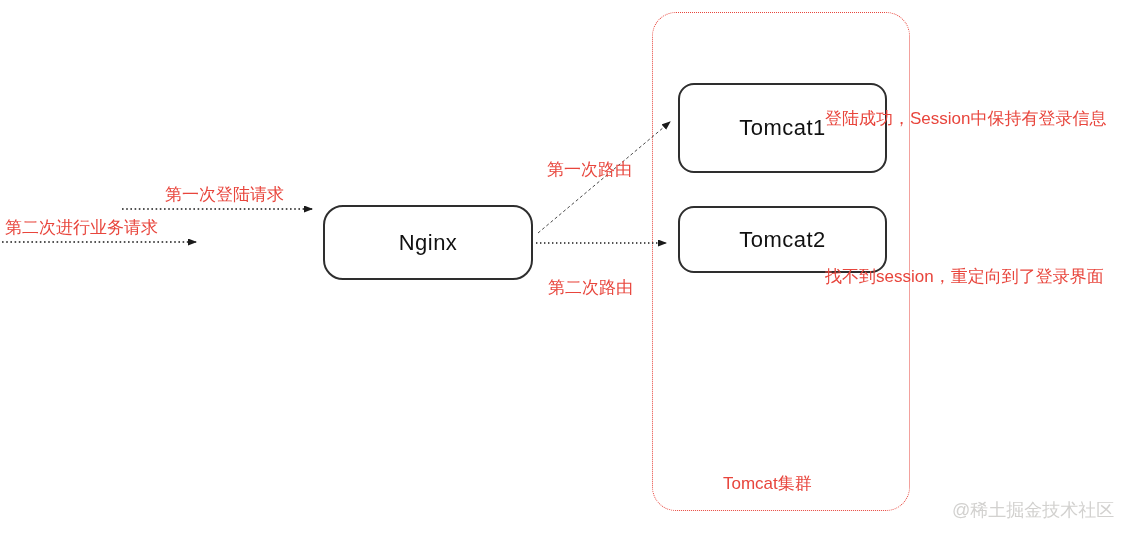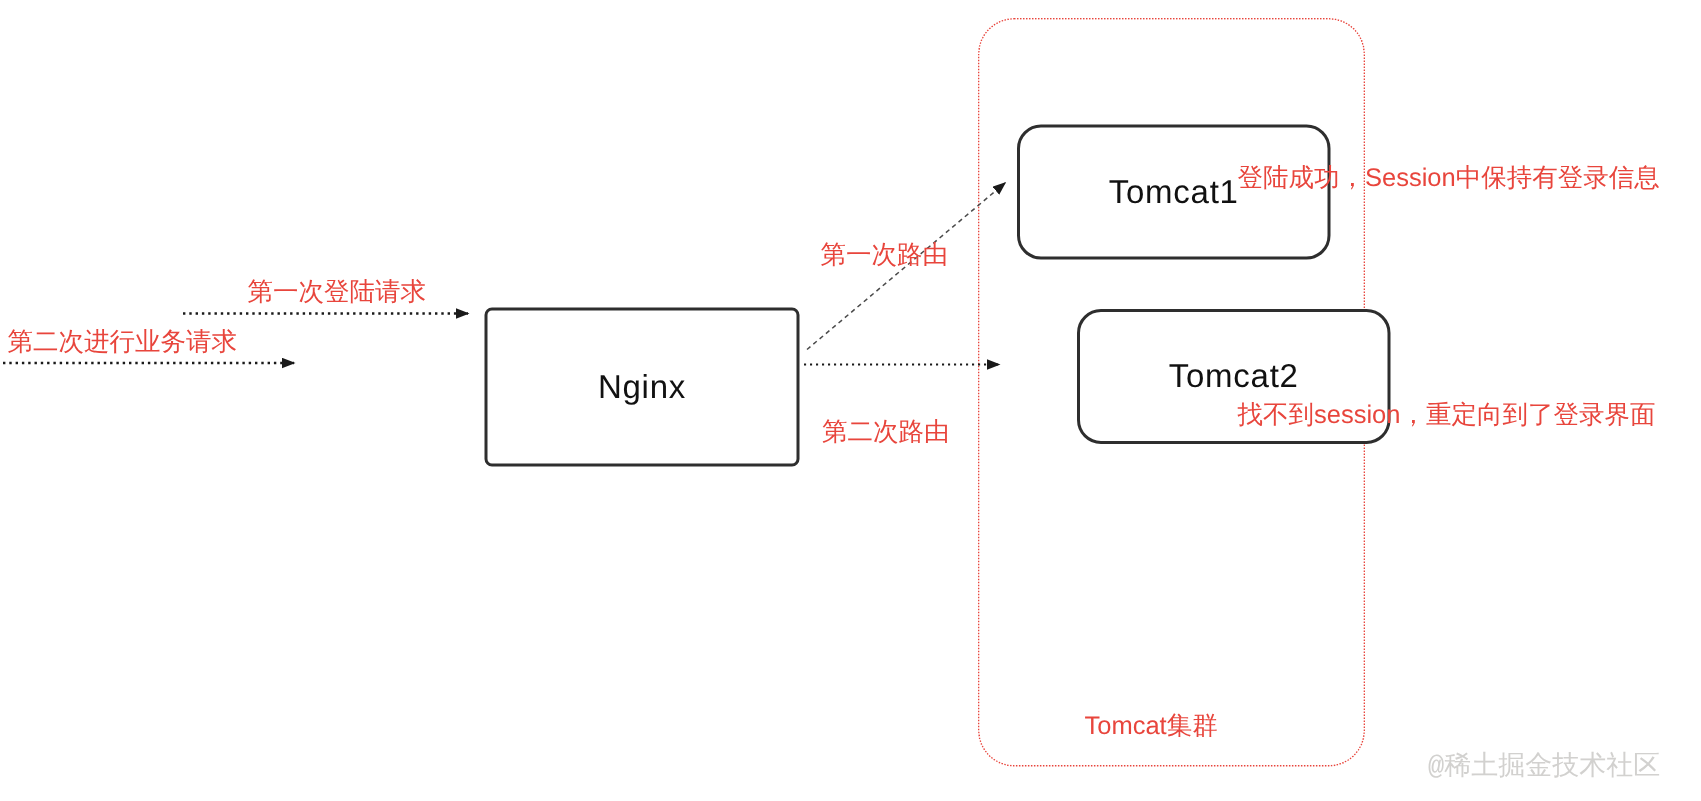--- a/index.html
+++ b/index.html
@@ -27,23 +27,23 @@
     position:absolute;
     border:2px solid #2e2e2e;
     border-radius:16px;
     box-sizing:border-box;
     display:flex;align-items:center;justify-content:center;
     font-size:22px;color:#111;
     background:#fff;
     letter-spacing:0.5px;
     margin-top:12px;
   }
-  .node-nginx  {left:323px;top:193px;width:210px;height:106px;border-radius:5px;}
+  .node-nginx  {left:323px;top:193px;width:210px;height:75px;border-radius:20px;}
   .node-tomcat1{left:678px;top:71px; width:209px;height:90px;}
-  .node-tomcat2{left:718px;top:194px;width:209px;height:90px;}
+  .node-tomcat2{left:678px;top:194px;width:209px;height:67px;}
   .node-tomcat3{left:678px;top:315px;width:209px;height:88px;}
   
   .redlabel{
     position:absolute;
     color:#e8453c;
     font-size:17px;
     white-space:nowrap;
   }
   .lbl-first-login   {left:165px;top:183px;}
   .lbl-second-biz    {left:5px;  top:216px;}
@@ -51,21 +51,20 @@
   .lbl-second-route  {left:548px;top:233px;margin-top:43px;}
   .lbl-tomcat1-note  {left:825px;top:107px;}
   .lbl-tomcat2-note  {left:825px;top:229px;margin-top:36px;}
   .lbl-cluster       {left:723px;top:472px;}
   .watermark{
     position:absolute;
     left:952px;top:498px;
     color:#d2d1cf;
     font-size:18px;
     white-space:nowrap;
-    font-family:Liberation Mono, monospace;
   }
 </style>
 </head>
 <body>
 
 <div class="canvas">
 
   <div class="cluster"></div>
 
   <svg class="connectors" viewBox="0 0 1134 534" xmlns="http://www.w3.org/2000/svg">

